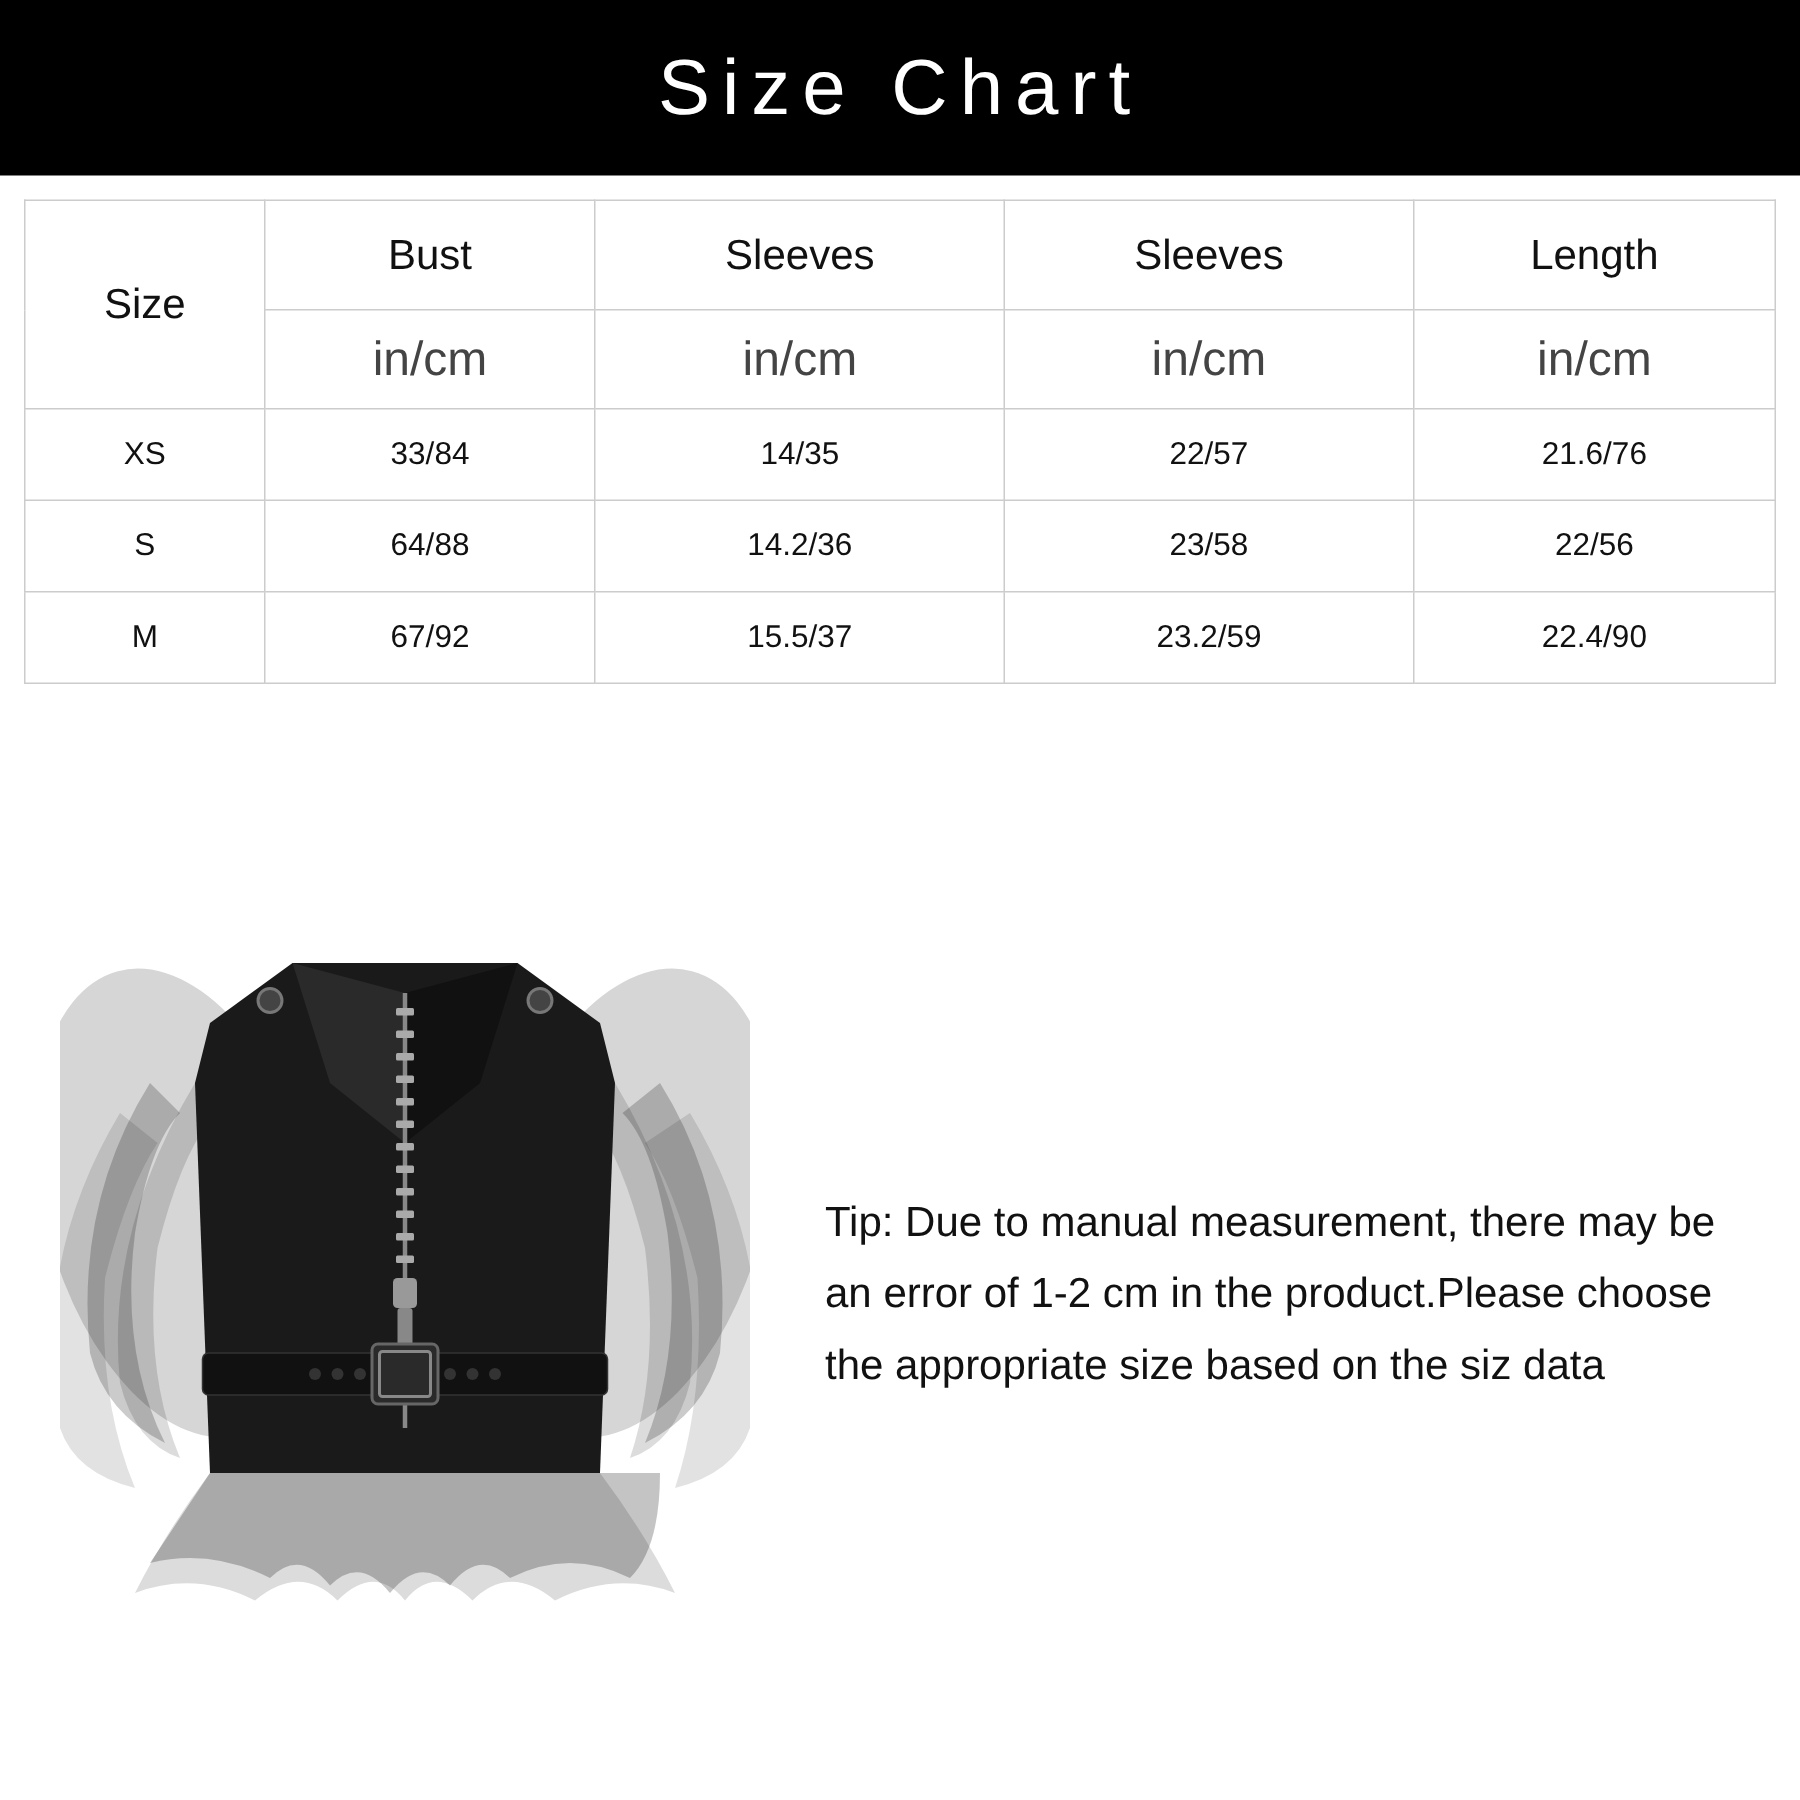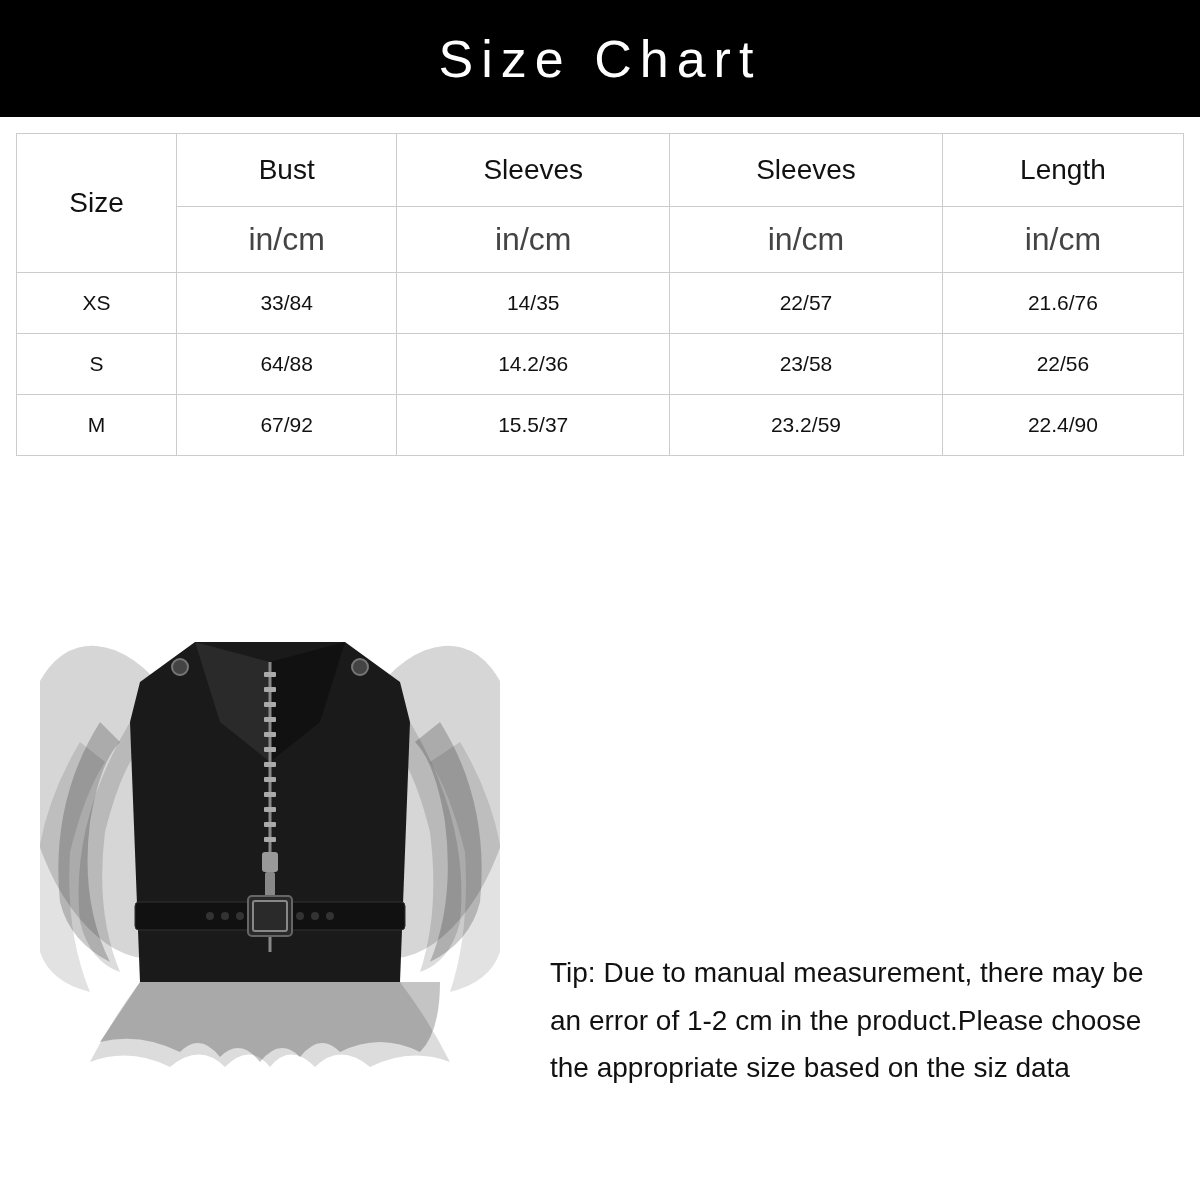--- a/index.html
+++ b/index.html
@@ -77,21 +77,21 @@
     }
 
     tbody tr td {
       font-weight: 400;
     }
 
     
     .bottom-section {
       display: flex;
       flex-direction: row;
-      align-items: flex-end;
+      align-items: center;
       padding: 40px 30px 20px 30px;
       gap: 40px;
     }
 
     .product-image-area {
       width: 480px;
       height: 580px;
       flex-shrink: 0;
       display: flex;
       align-items: center;

